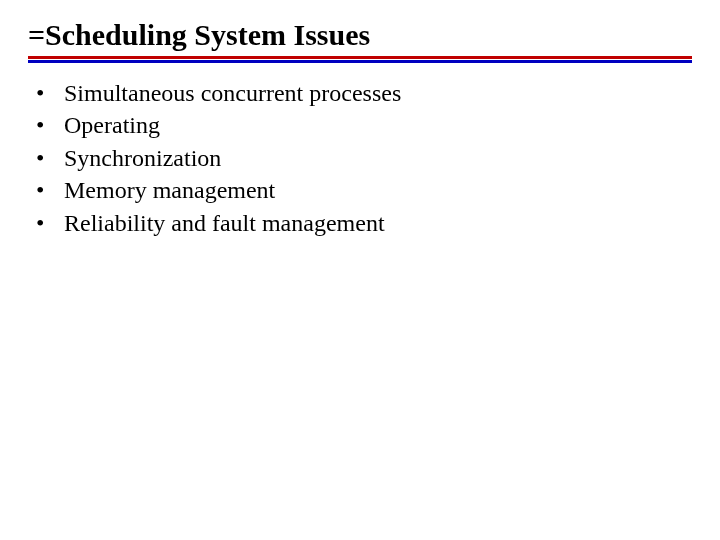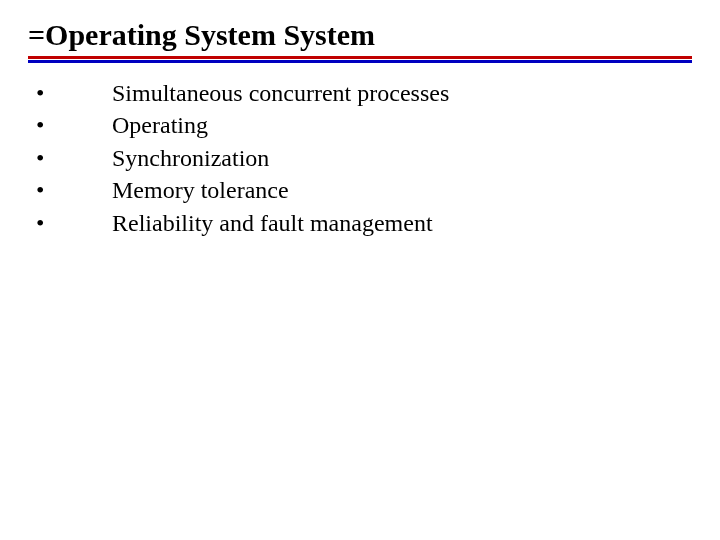--- a/index.html
+++ b/index.html
@@ -53,27 +53,26 @@
       color: #000000;
       line-height: 1.35;
     }
     .bullet-marker {
       width: 28px;
       flex-shrink: 0;
       text-align: left;
     }
     .bullet-text {
       flex: 1;
-      margin-left: 48px;
     }
   </style>
 </head>
 <body>
 
-<h1 class="slide-title">=Operating System System</h1>
+<h1 class="slide-title">=Scheduling System Issues</h1>
 
 <div class="divider">
   <div class="line-red"></div>
   <div class="line-blue"></div>
 </div>
 
 <ul class="bullet-list">
   <li class="bullet-item">
     <span class="bullet-marker">•</span>
     <span class="bullet-text">Simultaneous concurrent processes</span>
@@ -81,19 +80,19 @@
   <li class="bullet-item">
     <span class="bullet-marker">•</span>
     <span class="bullet-text">Operating</span>
   </li>
   <li class="bullet-item">
     <span class="bullet-marker">•</span>
     <span class="bullet-text">Synchronization</span>
   </li>
   <li class="bullet-item">
     <span class="bullet-marker">•</span>
-    <span class="bullet-text">Memory tolerance</span>
+    <span class="bullet-text">Memory management</span>
   </li>
   <li class="bullet-item">
     <span class="bullet-marker">•</span>
     <span class="bullet-text">Reliability and fault management</span>
   </li>
 </ul>
 
 </body></html>

